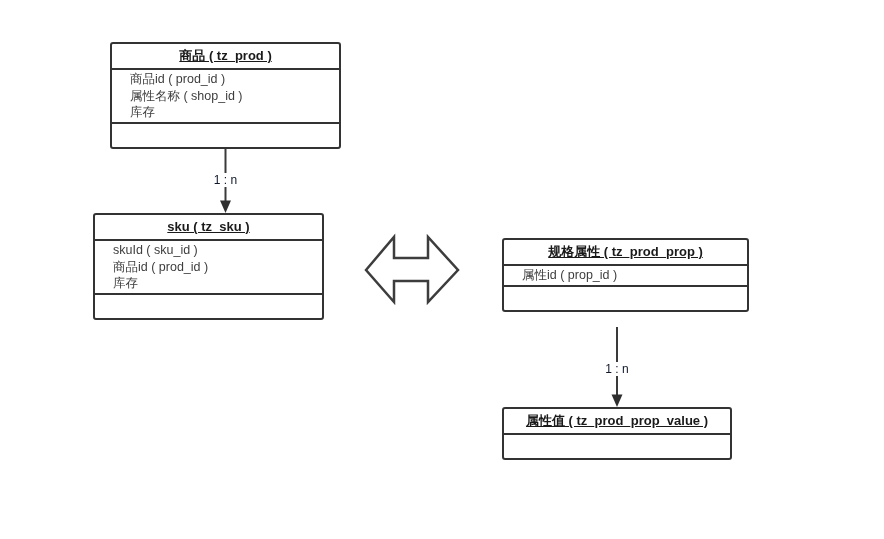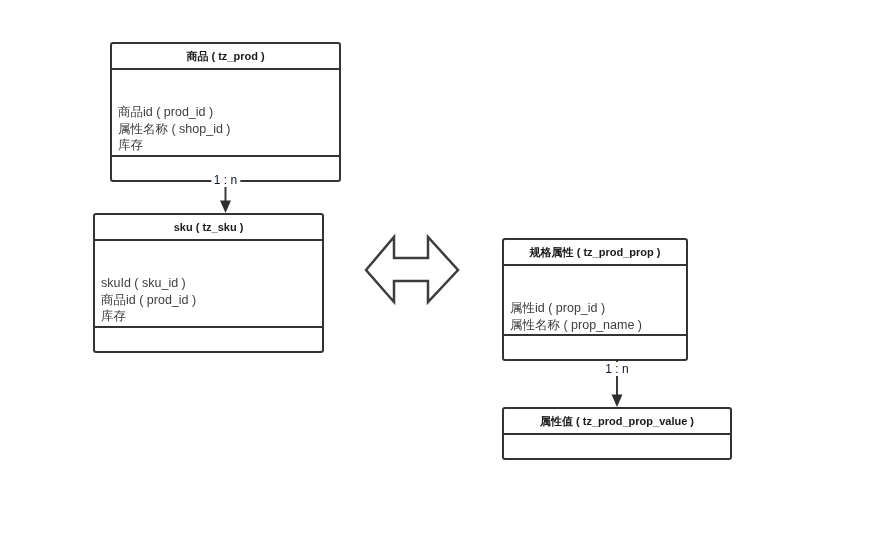--- a/index.html
+++ b/index.html
@@ -14,25 +14,25 @@
   .lines line{stroke:#3a3a3a;stroke-width:2;}
   .lines .head{fill:#2f2f2f;stroke:none;}
   .lines .dbl{fill:#ffffff;stroke:#3d3d3d;stroke-width:2.5;stroke-linejoin:miter;}
   .etable{
     position:absolute;background:#ffffff;
     border:2px solid #333333;border-radius:3px;
     box-sizing:border-box;
   }
   .ehead{
     height:24px;line-height:24px;text-align:center;
-    font-weight:bold;font-size:11px;color:#1a1a1a;
+    font-weight:bold;font-size:13px;color:#1a1a1a;
     border-bottom:2px solid #333333;
-    white-space:nowrap;overflow:hidden;
+    white-space:nowrap;overflow:hidden;text-decoration:underline;
   }
-  .ebody{border-bottom:2px solid #333333;padding:1px 0;margin-top:33px;}
+  .ebody{border-bottom:2px solid #333333;padding:1px 12px;}
   .efield{
     line-height:16.5px;font-size:12.5px;color:#3d3d3d;
     padding:0 6px;white-space:nowrap;overflow:hidden;
   }
   .efoot{height:23px;}
   .card-label{
     position:absolute;transform:translate(-50%,-50%);
     background:#ffffff;font-size:12px;color:#0f172a;
     line-height:14px;padding:0 3px;white-space:nowrap;
   }
@@ -66,25 +66,24 @@
   <div class="etable" style="left:93px;top:213px;width:231px">
     <div class="ehead">sku ( tz_sku )</div>
     <div class="ebody">
       <div class="efield">skuId ( sku_id )</div>
       <div class="efield">商品id ( prod_id )</div>
       <div class="efield">库存</div>
     </div>
     <div class="efoot"></div>
   </div>
 
-  <div class="etable" style="left:502px;top:238px;width:186px">
+  <div class="etable" style="left:502px;top:238px;width:247px">
     <div class="ehead">规格属性 ( tz_prod_prop )</div>
     <div class="ebody">
       <div class="efield">属性id ( prop_id )</div>
-      <div class="efield">属性名称 ( prop_name )</div>
     </div>
     <div class="efoot"></div>
   </div>
 
   <div class="etable" style="left:502px;top:407px;width:230px">
     <div class="ehead">属性值 ( tz_prod_prop_value )</div>
     <div class="efoot"></div>
   </div>
 
   <div class="card-label" style="left:225.5px;top:180px">1 : n</div>

